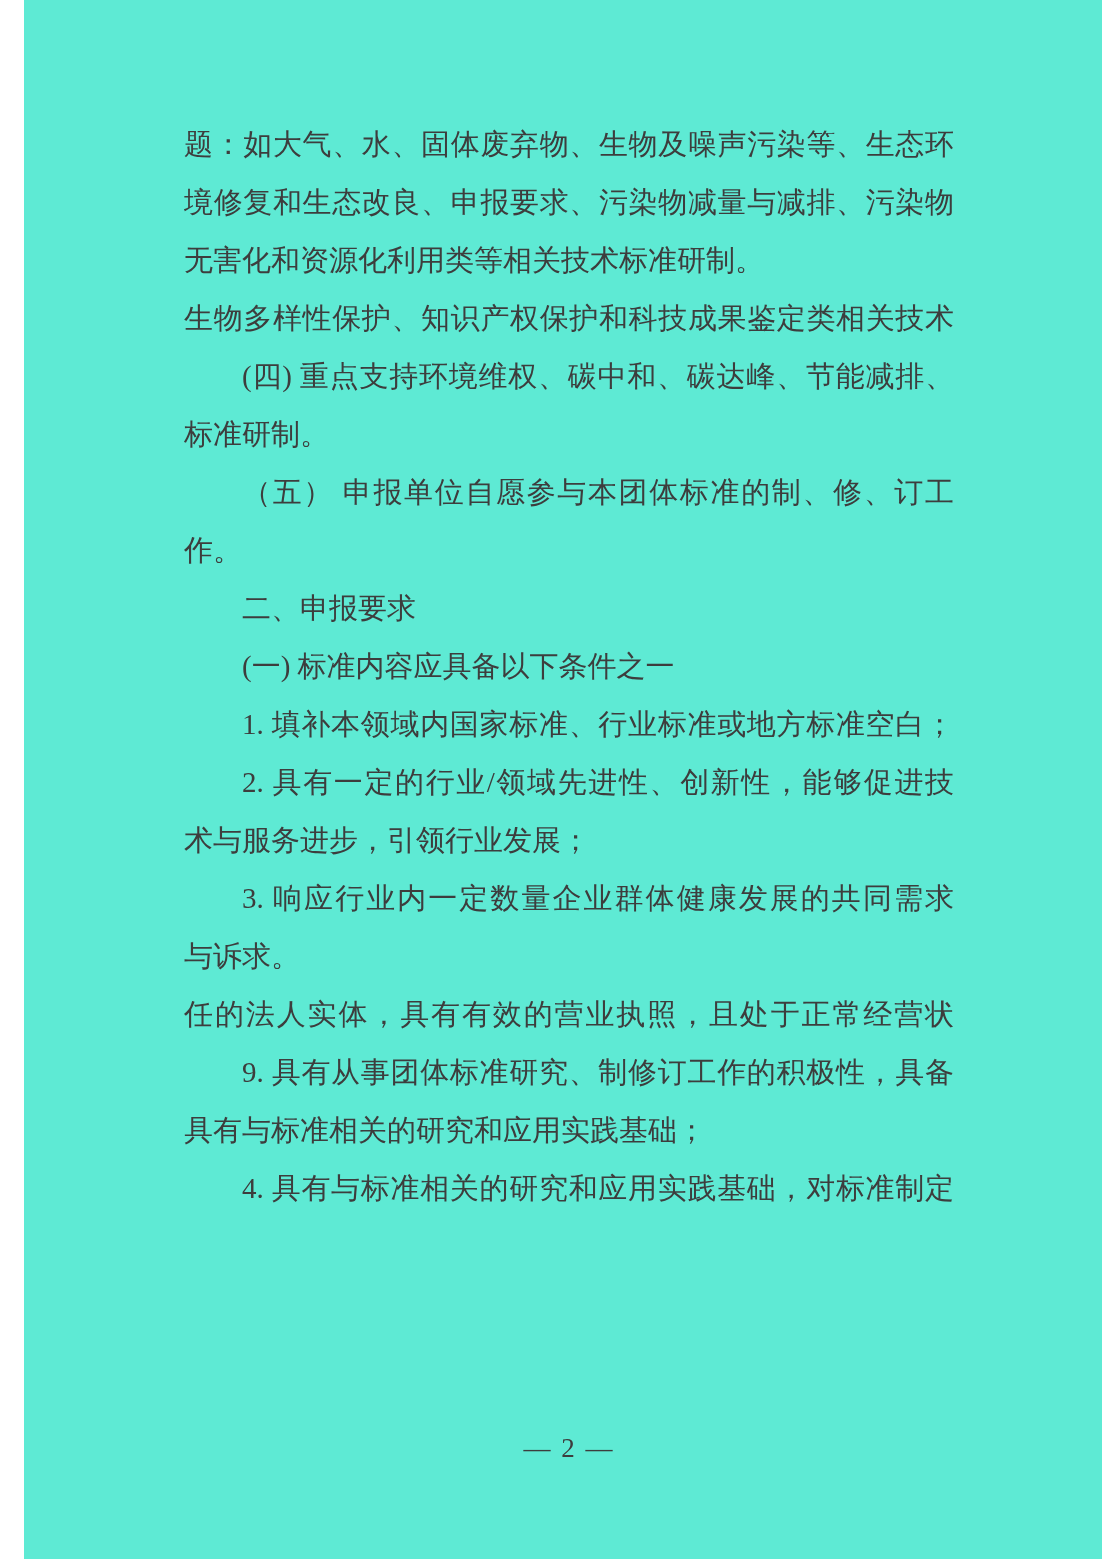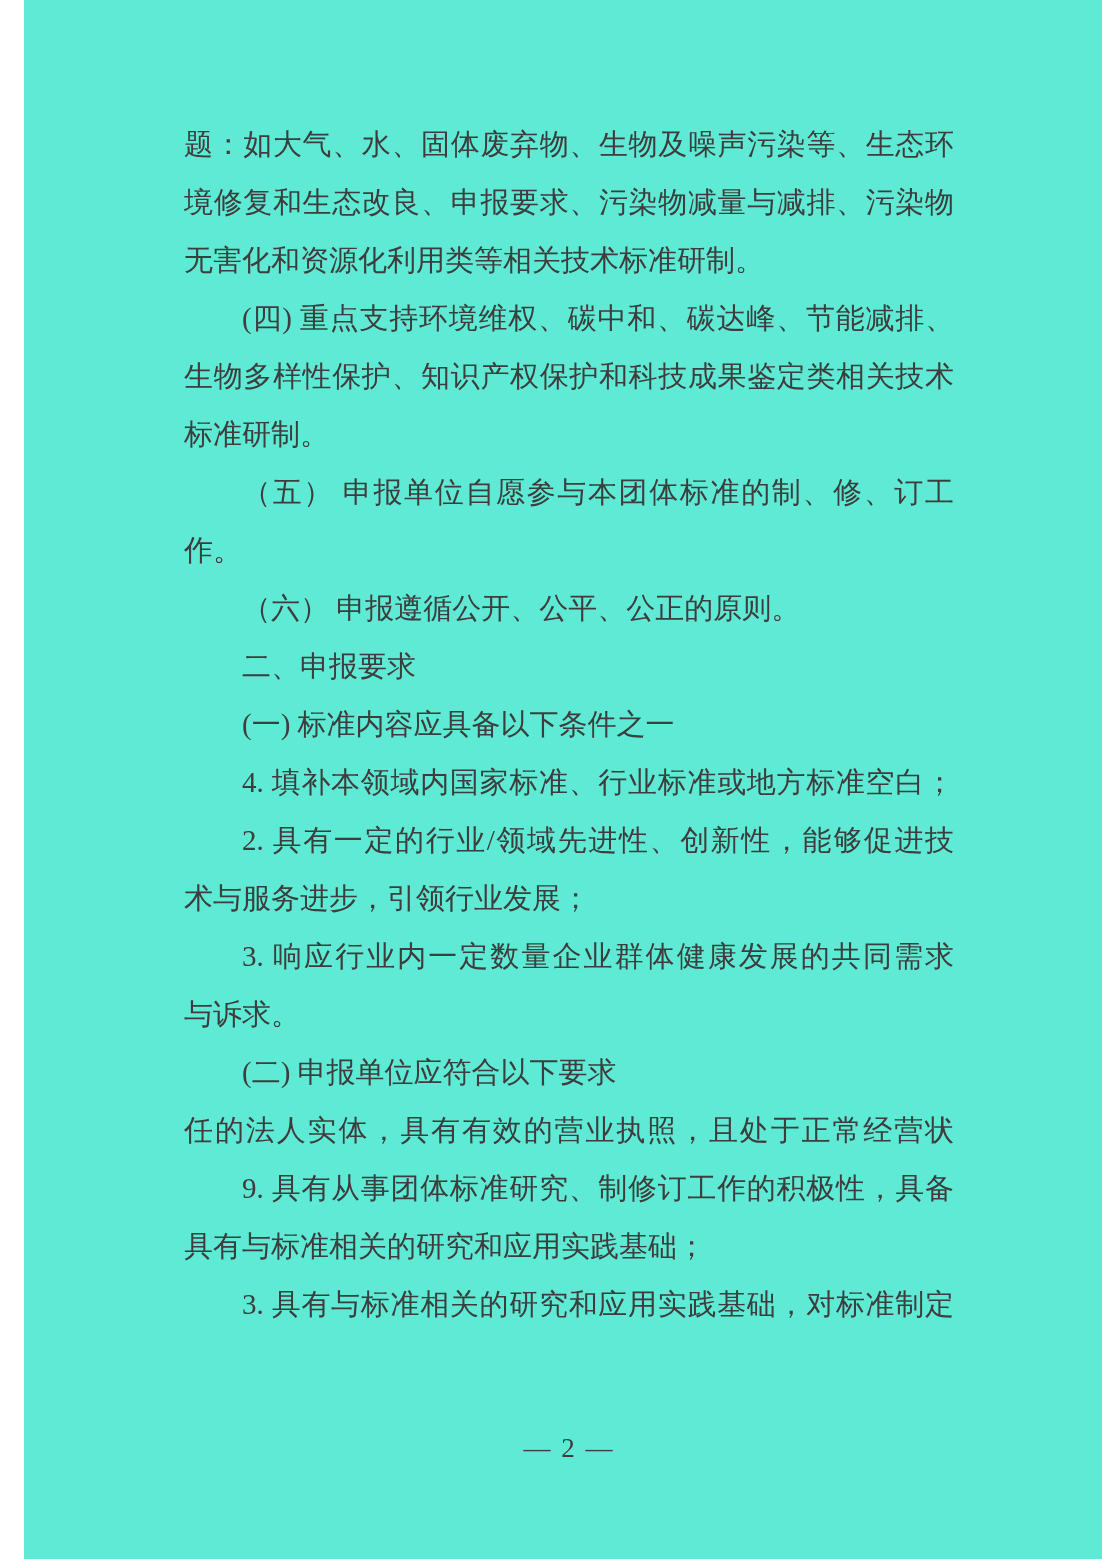--- a/index.html
+++ b/index.html
@@ -51,33 +51,31 @@
   }
 </style>
 </head>
 <body>
 
 <div class="page">
   <div class="doc" id="doc">
       <div class="line fill">题：如大气、水、固体废弃物、生物及噪声污染等、生态环</div>
       <div class="line fill">境修复和生态改良、申报要求、污染物减量与减排、污染物</div>
       <div class="line">无害化和资源化利用类等相关技术标准研制。</div>
+      <div class="line fill">生物多样性保护、知识产权保护和科技成果鉴定类相关技术</div>
       <div class="line indent fill">(四) 重点支持环境维权、碳中和、碳达峰、节能减排、</div>
-      <div class="line fill">生物多样性保护、知识产权保护和科技成果鉴定类相关技术</div>
       <div class="line">标准研制。</div>
       <div class="line indent fill">（五） 申报单位自愿参与本团体标准的制、修、订工</div>
       <div class="line">作。</div>
-      <div class="line indent">（六） 申报遵循公开、公平、公正的原则。</div>
       <div class="line indent">二、申报要求</div>
       <div class="line indent">(一) 标准内容应具备以下条件之一</div>
-      <div class="line indent fill">4. 填补本领域内国家标准、行业标准或地方标准空白；</div>
+      <div class="line indent fill">1. 填补本领域内国家标准、行业标准或地方标准空白；</div>
       <div class="line indent fill">2. 具有一定的行业/领域先进性、创新性，能够促进技</div>
       <div class="line">术与服务进步，引领行业发展；</div>
       <div class="line indent fill">3. 响应行业内一定数量企业群体健康发展的共同需求</div>
       <div class="line">与诉求。</div>
-      <div class="line indent">(二) 申报单位应符合以下要求</div>
       <div class="line fill">任的法人实体，具有有效的营业执照，且处于正常经营状态；</div>
       <div class="line indent fill">9. 具有从事团体标准研究、制修订工作的积极性，具备</div>
       <div class="line">具有与标准相关的研究和应用实践基础；</div>
-      <div class="line indent fill">3. 具有与标准相关的研究和应用实践基础，对标准制定</div>
+      <div class="line indent fill">4. 具有与标准相关的研究和应用实践基础，对标准制定</div>
     </div>
   <div class="footer">— 2 —</div>
 </div>
 
 </body></html>

